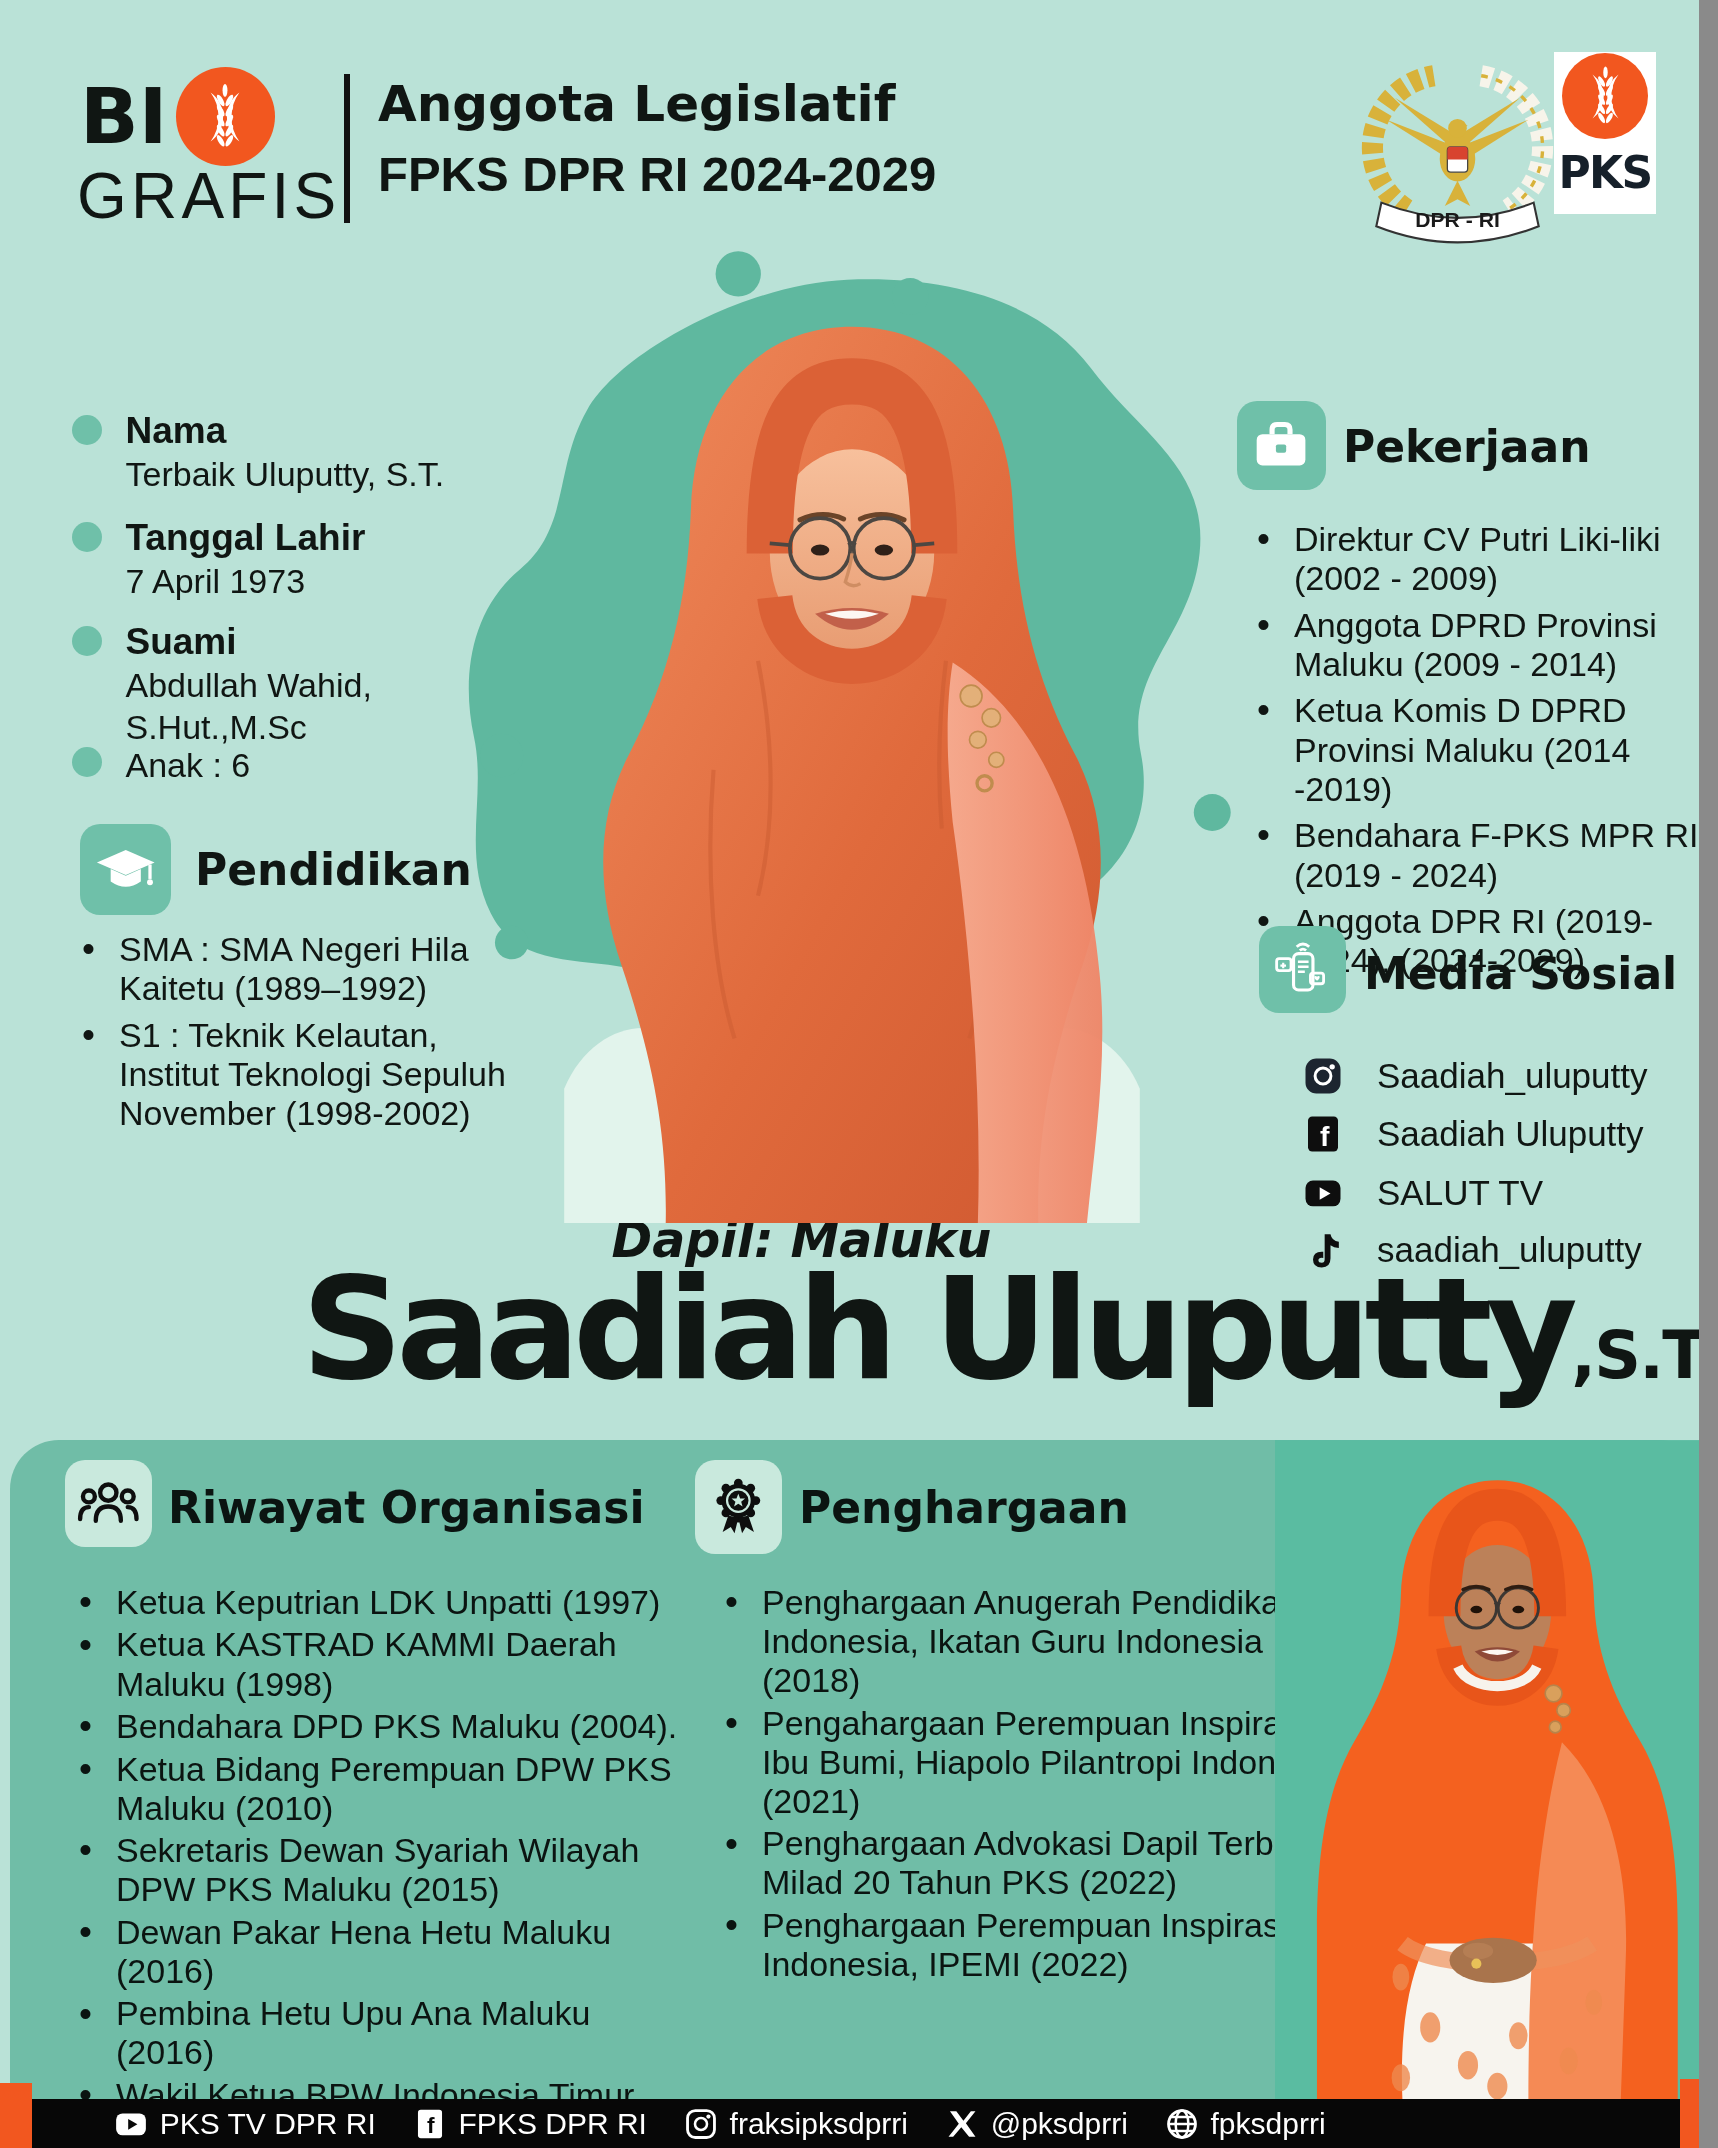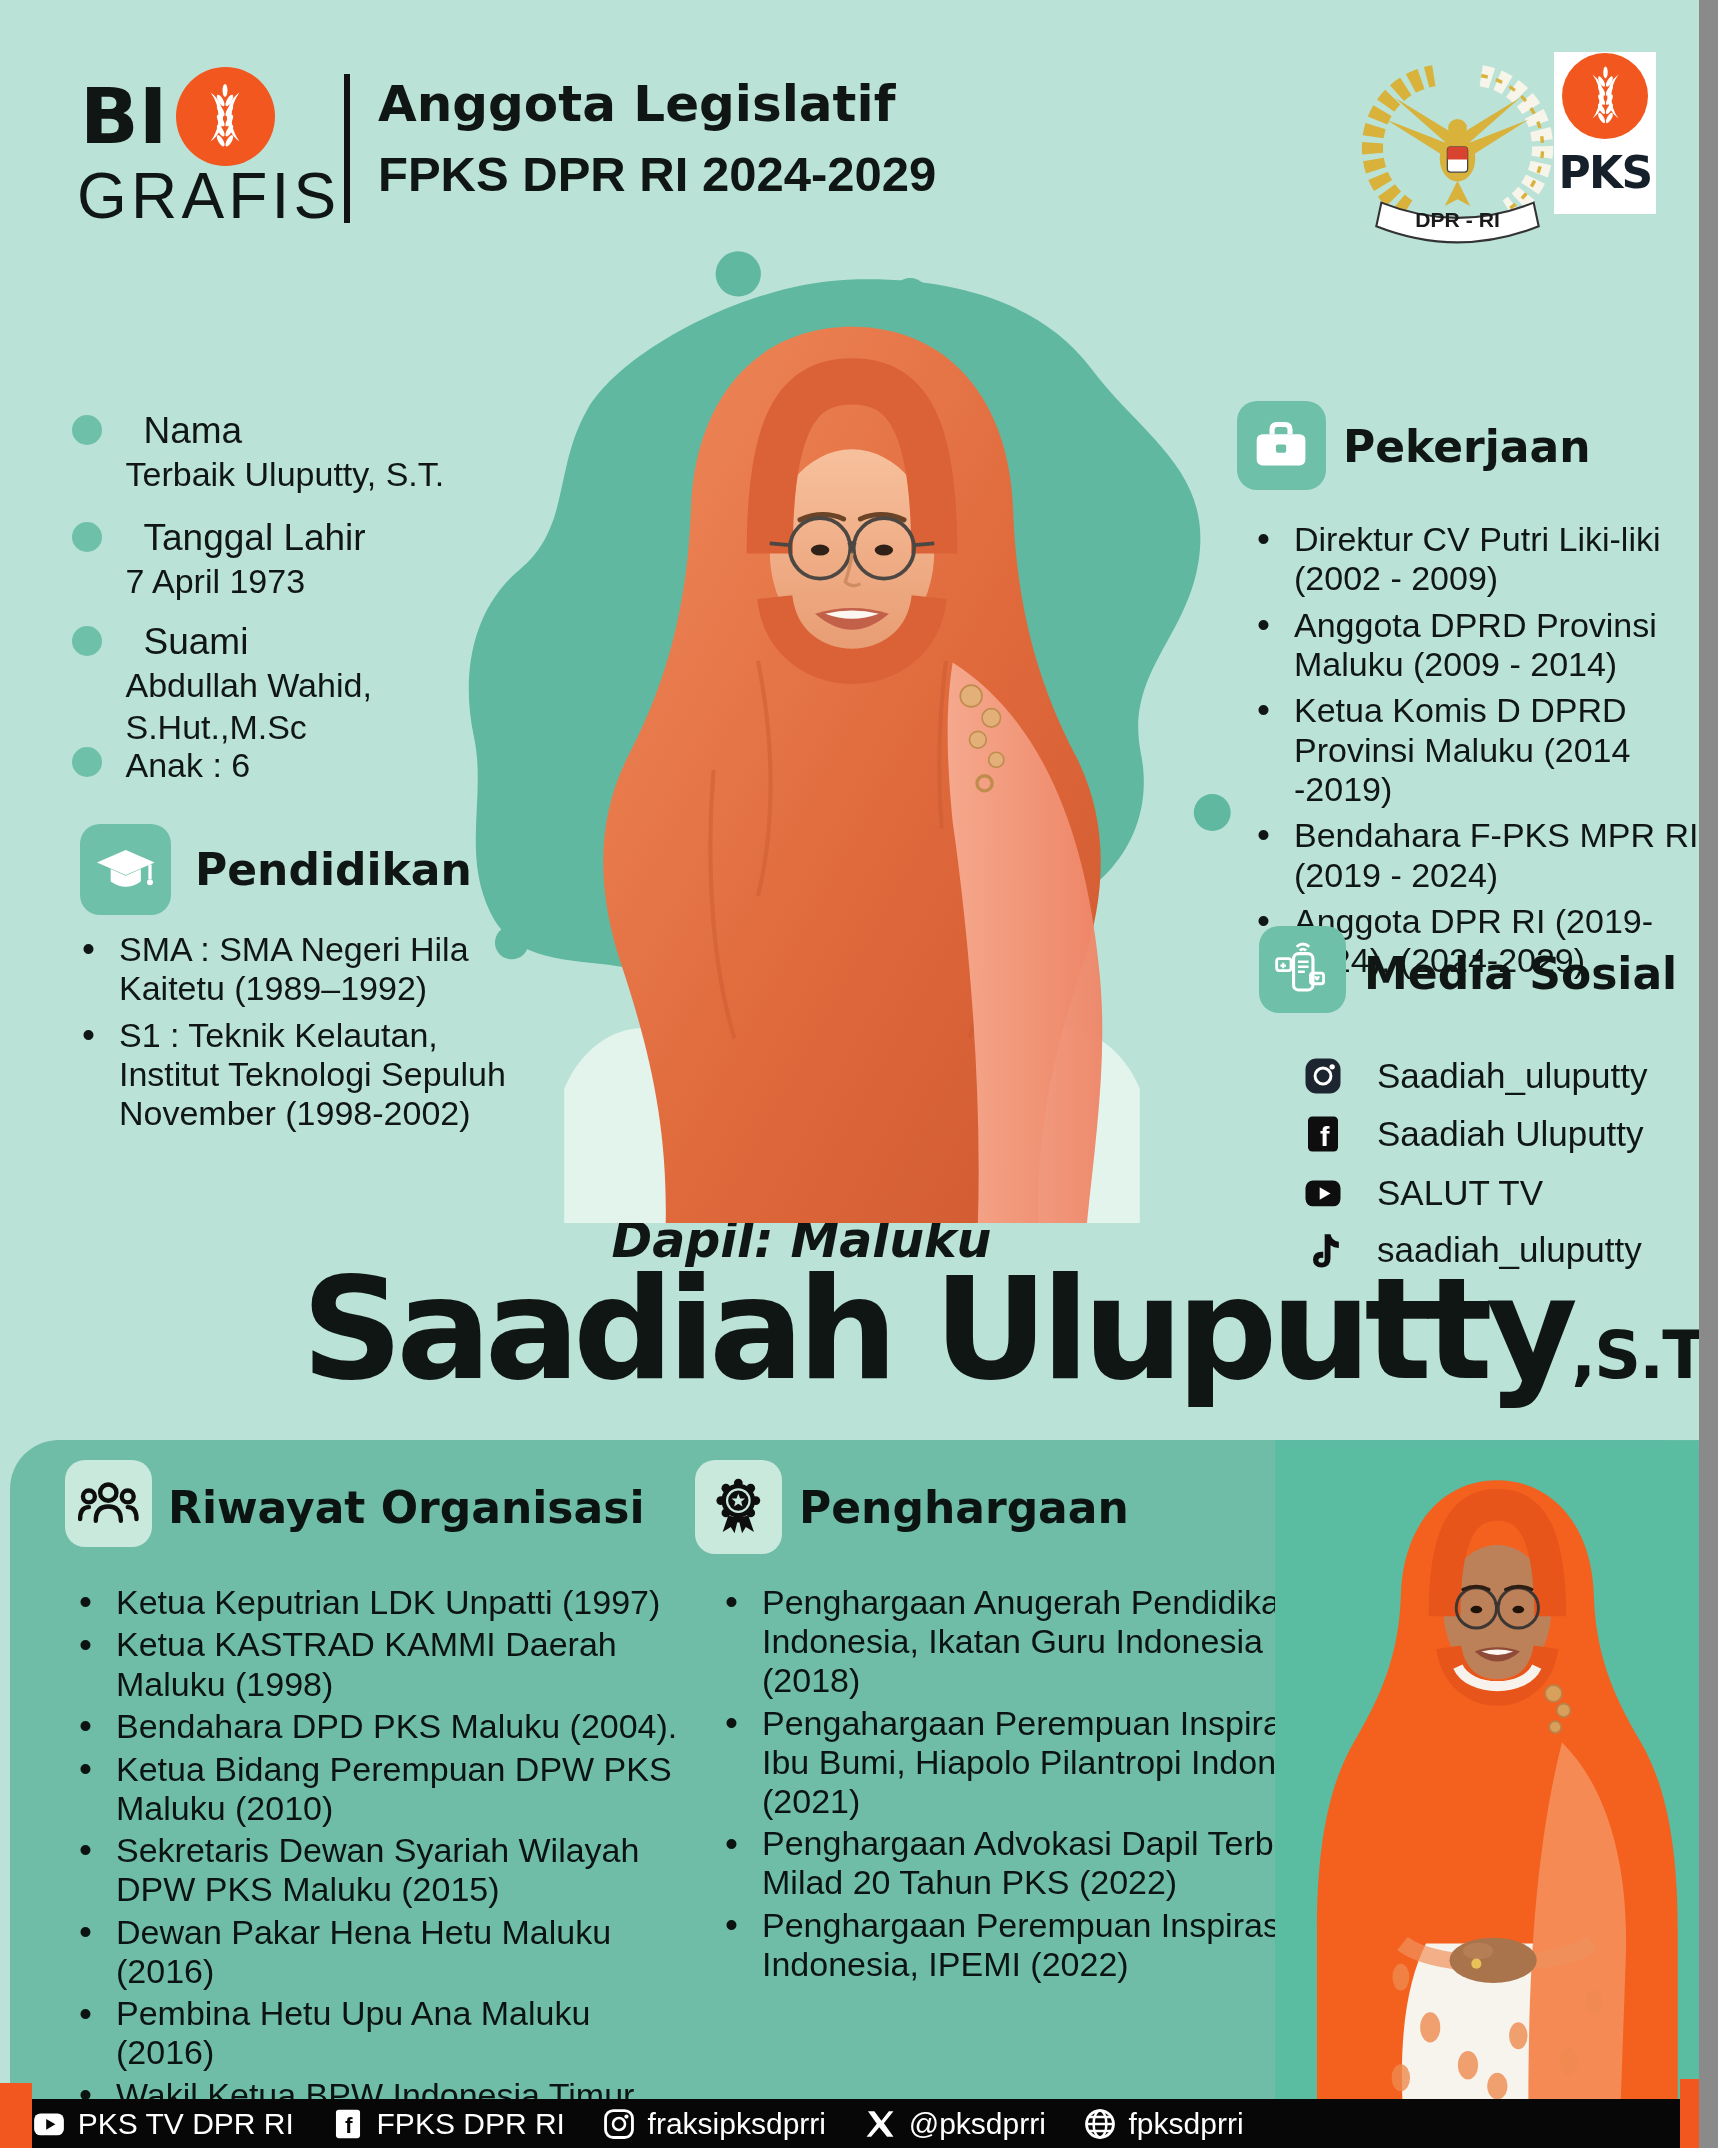--- a/index.html
+++ b/index.html
@@ -18,21 +18,21 @@
   .dpr-emblem{position:absolute;left:1356px;top:47px;width:203px;height:203px;}
   .pks-card{position:absolute;left:1554px;top:52px;width:102px;height:161px;background:#ffffff;
             display:flex;flex-direction:column;align-items:center;justify-content:flex-start;padding-top:1px;}
   .pks-circle{width:86px;height:86px;border-radius:50%;background:#f2571f;display:flex;align-items:center;justify-content:center;}
   .pks-circle svg{width:65px;height:65px;}
   .pks-word{font-family:"DejaVu Sans",sans-serif;font-weight:800;font-size:44px;color:#16202a;margin-top:8.4px;letter-spacing:-1.7px;}
 
   
   .p-row{position:absolute;left:72px;display:flex;gap:23.5px;}
   .p-dot{width:30px;height:30px;border-radius:50%;background:#6fc0a9;flex:0 0 30px;margin-top:6.7px;}
-  .p-label{font-weight:400;font-size:37px;line-height:1.25;margin-left:18px;}
+  .p-label{font-weight:700;font-size:37px;line-height:1.25;}
   .p-value{font-weight:400;font-size:34px;line-height:1.22;max-width:369px;}
 
   
   .tile{position:absolute;border-radius:20px;display:flex;align-items:center;justify-content:center;}
   .tile.teal{background:#6fc0a9;}
   .tile.light{background:#c9e9dd;}
   .tile svg{width:72%;height:72%;}
   .sec-h{position:absolute;font-family:"DejaVu Sans",sans-serif;font-weight:800;font-size:44px;}
 
   
@@ -58,21 +58,21 @@
   .panel-text{color:#0b1411;}
   .photo{position:absolute;left:1275px;top:1440px;width:443px;height:663px;overflow:hidden;z-index:5;}
   .photo svg{display:block;}
 
   
   .blob{position:absolute;left:453px;top:242px;width:797px;height:839px;z-index:0;}
   .portrait{position:absolute;left:554px;top:300px;width:596px;height:923px;z-index:2;}
 
   
   .footer{position:absolute;left:0;top:2099px;width:1718px;height:49px;background:#070707;display:flex;align-items:center;
-          padding-left:32px;gap:37px;z-index:6;box-sizing:border-box;}
+          padding-left:114px;gap:37px;z-index:6;box-sizing:border-box;}
   .f-link{display:flex;align-items:center;gap:11.7px;color:#ffffff;font-size:30px;}
   .f-icon{width:34px;height:34px;flex:0 0 34px;}
   .footer-strip{position:absolute;left:0;top:2083px;width:32px;height:65px;background:#f2571f;z-index:7;}
   .footer-corner{position:absolute;left:1680px;top:2079px;width:39px;height:69px;background:#f2571f;z-index:7;}
 
   svg text{font-family:"Liberation Sans",sans-serif;}
 </style>
 </head>
 <body>
 

